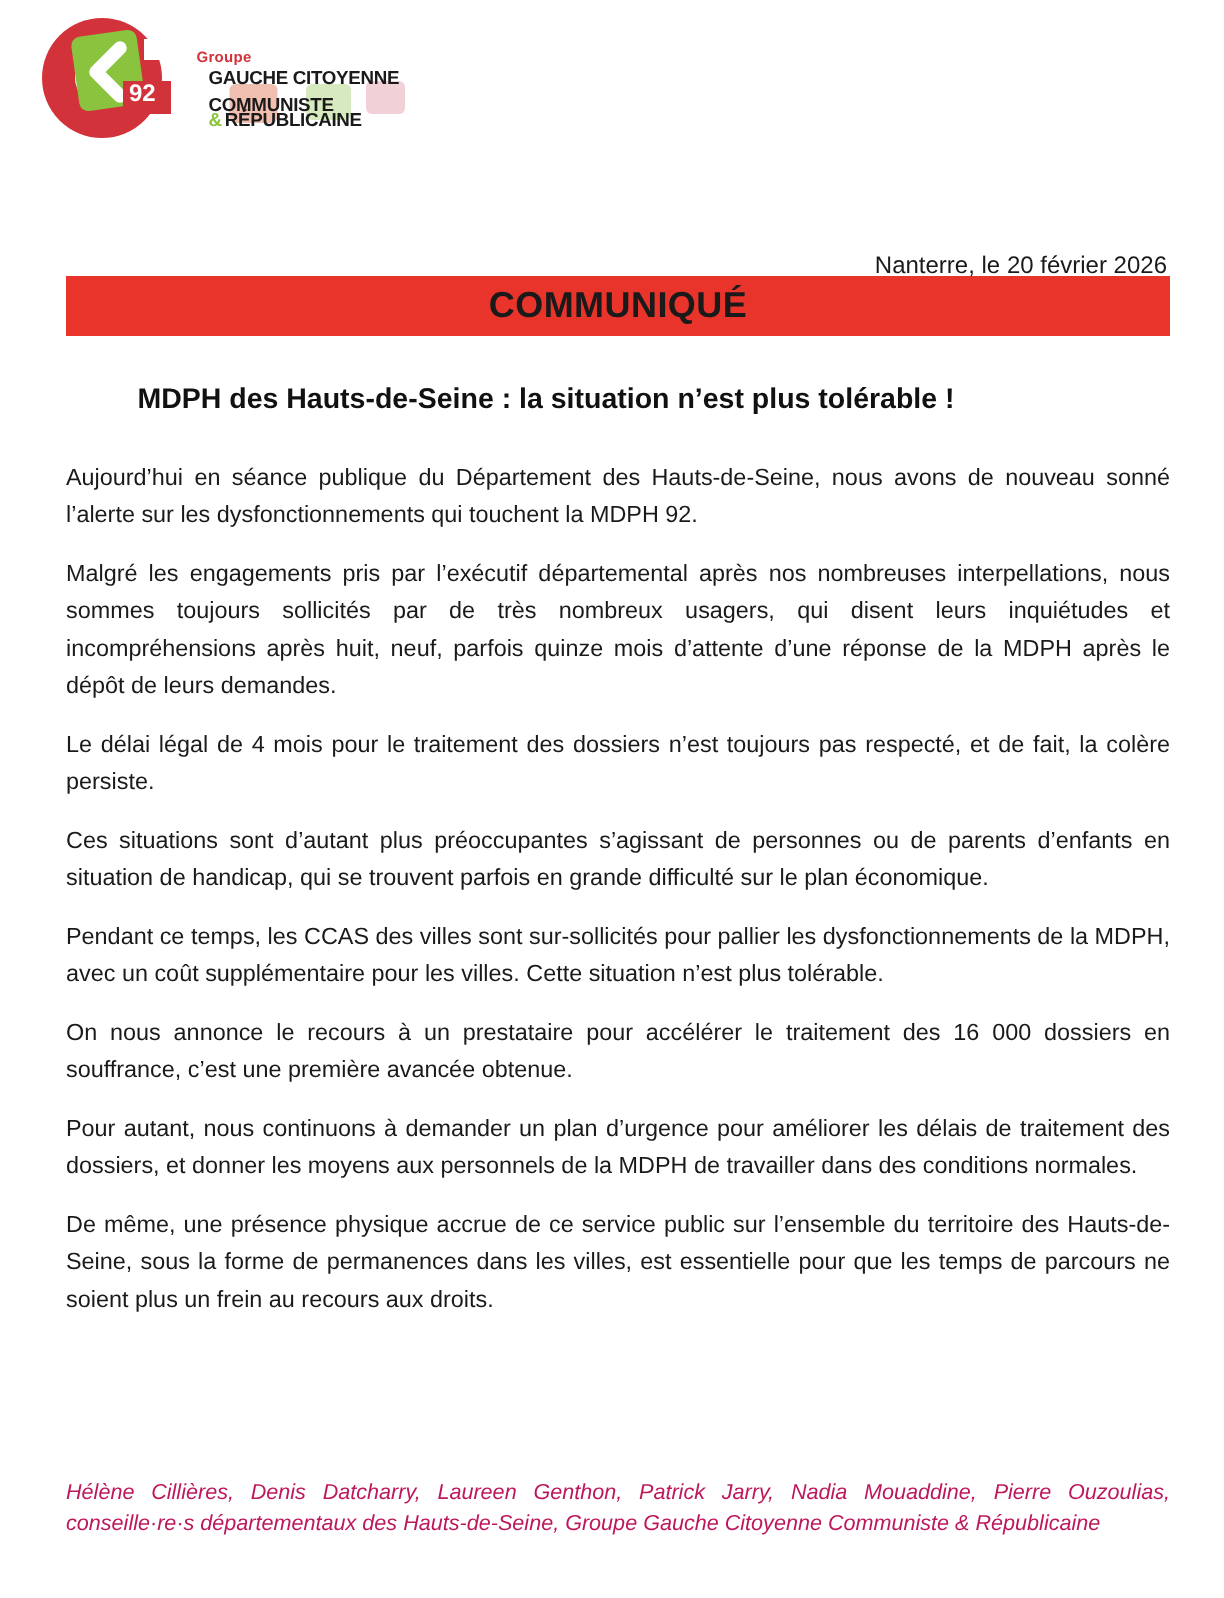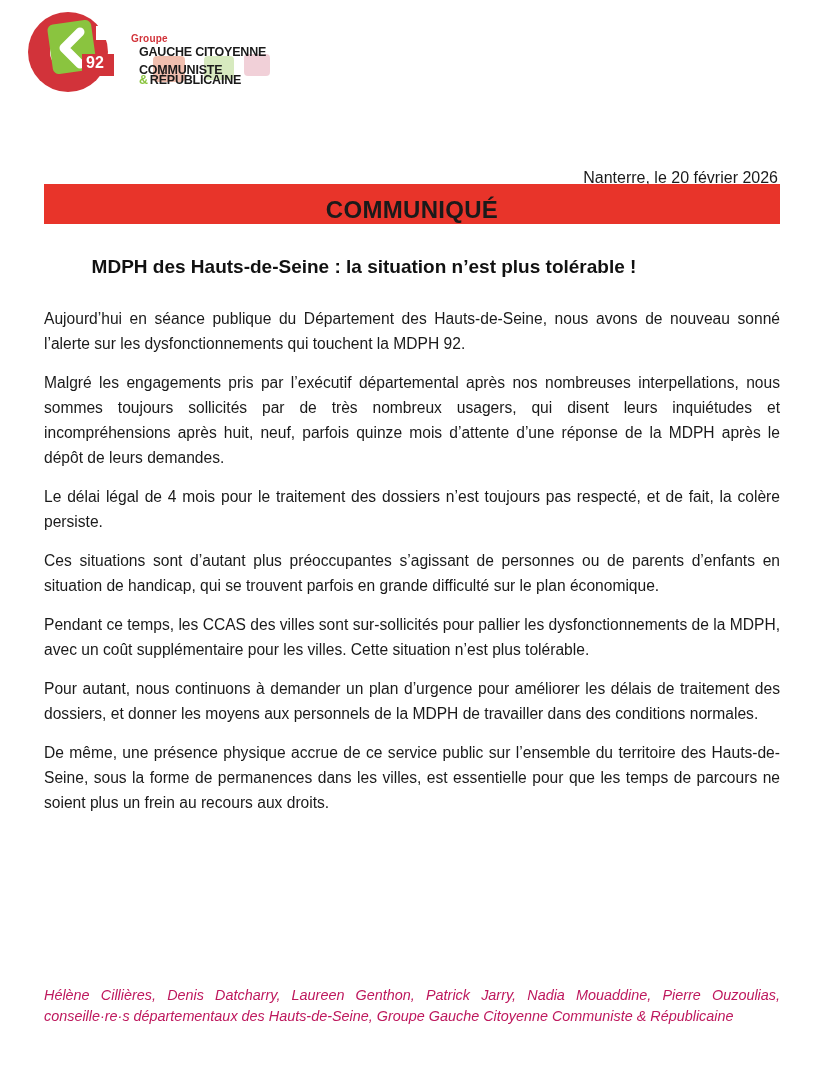--- a/index.html
+++ b/index.html
@@ -11,21 +11,21 @@
     .logo .groupe { position: absolute; left: 105px; top: 25px; font-size: 10px; font-weight: bold; color: #d2333a; letter-spacing: 0.2px; }
     .logo .line { position: absolute; left: 113px; font-size: 12.5px; font-weight: 900; color: #1a1a1a; letter-spacing: -0.2px; line-height: 14px; white-space: nowrap; }
     .logo .l1 { top: 37px; }
     .logo .l2 { top: 55px; }
     .logo .l3 { top: 65px; }
     .logo .amp { color: #8ac43f; margin-right: 2px; }
     .logo .patch { position: absolute; border-radius: 4px; opacity: 0.55; }
 
     .date { position: absolute; right: 38px; top: 121px; font-size: 16px; color: #1a1a1a; margin-top: 48px; }
 
-    .banner { position: absolute; left: 44px; top: 184px; width: 736px; height: 40px; background: #e8342a; display: flex; align-items: flex-end; justify-content: center; }
+    .banner { position: absolute; left: 44px; top: 184px; width: 736px; height: 40px; background: #e8342a; display: flex; align-items: center; justify-content: center; }
     .banner span { font-size: 24px; font-weight: bold; color: #1a1a1a; letter-spacing: 0.3px; }
 
     .headline { position: absolute; left: 0; width: 728px; top: 256px; text-align: center; font-size: 19px; font-weight: bold; color: #111; }
 
     .content { position: absolute; left: 44px; width: 736px; top: 306px; font-size: 15.6px; line-height: 25px; text-align: justify; color: #1a1a1a; }
     .content p { margin-bottom: 14px; }
     .content b { font-weight: normal; }
 
     .signature { position: absolute; left: 44px; width: 736px; top: 985px; font-size: 14.4px; line-height: 21px; font-style: italic; text-align: justify; color: #be185d; }
   </style>
@@ -58,17 +58,18 @@
 </div>
 
 <div class="headline">MDPH des Hauts-de-Seine : la situation n’est plus tolérable !</div>
 
 <div class="content">
   <p><b>Aujourd’hui en séance publique du Département des Hauts-de-Seine, nous avons de nouveau sonné l’alerte sur les dysfonctionnements qui touchent la MDPH 92.</b></p>
   <p>Malgré les engagements pris par l’exécutif départemental après nos nombreuses interpellations, nous sommes toujours sollicités par de très nombreux usagers, qui disent leurs inquiétudes et incompréhensions après huit, neuf, parfois quinze mois d’attente d’une réponse de la MDPH après le dépôt de leurs demandes.</p>
   <p><b>Le délai légal de 4 mois pour le traitement des dossiers n’est toujours pas respecté, et de fait, la colère persiste.</b></p>
   <p>Ces situations sont d’autant plus préoccupantes s’agissant de personnes ou de parents d’enfants en situation de handicap, qui se trouvent parfois en grande difficulté sur le plan économique.</p>
   <p><b>Pendant ce temps, les CCAS des villes sont sur-sollicités pour pallier les dysfonctionnements de la MDPH, avec un coût supplémentaire pour les villes. Cette situation n’est plus tolérable.</b></p>
+  <p>On nous annonce le recours à un prestataire pour accélérer le traitement des 16 000 dossiers en souffrance, c’est une première avancée obtenue.</p>
   <p><span>Pour autant, nous continuons à demander </span><b>un plan d’urgence pour améliorer les délais de traitement des dossiers, et donner les moyens aux personnels de la MDPH de travailler dans des conditions normales.</b></p>
   <p><span>De même, une </span><b>présence physique accrue de ce service public sur l’ensemble du territoire des Hauts-de-Seine, sous la forme de permanences dans les villes, est essentielle</b><span> pour que les temps de parcours ne soient plus un frein au recours aux droits.</span></p>
 </div>
 
 <div class="signature">Hélène Cillières, Denis Datcharry, Laureen Genthon, Patrick Jarry, Nadia Mouaddine, Pierre Ouzoulias, conseille·re·s départementaux des Hauts-de-Seine, Groupe Gauche Citoyenne Communiste &amp; Républicaine</div>
 
 </body></html>

